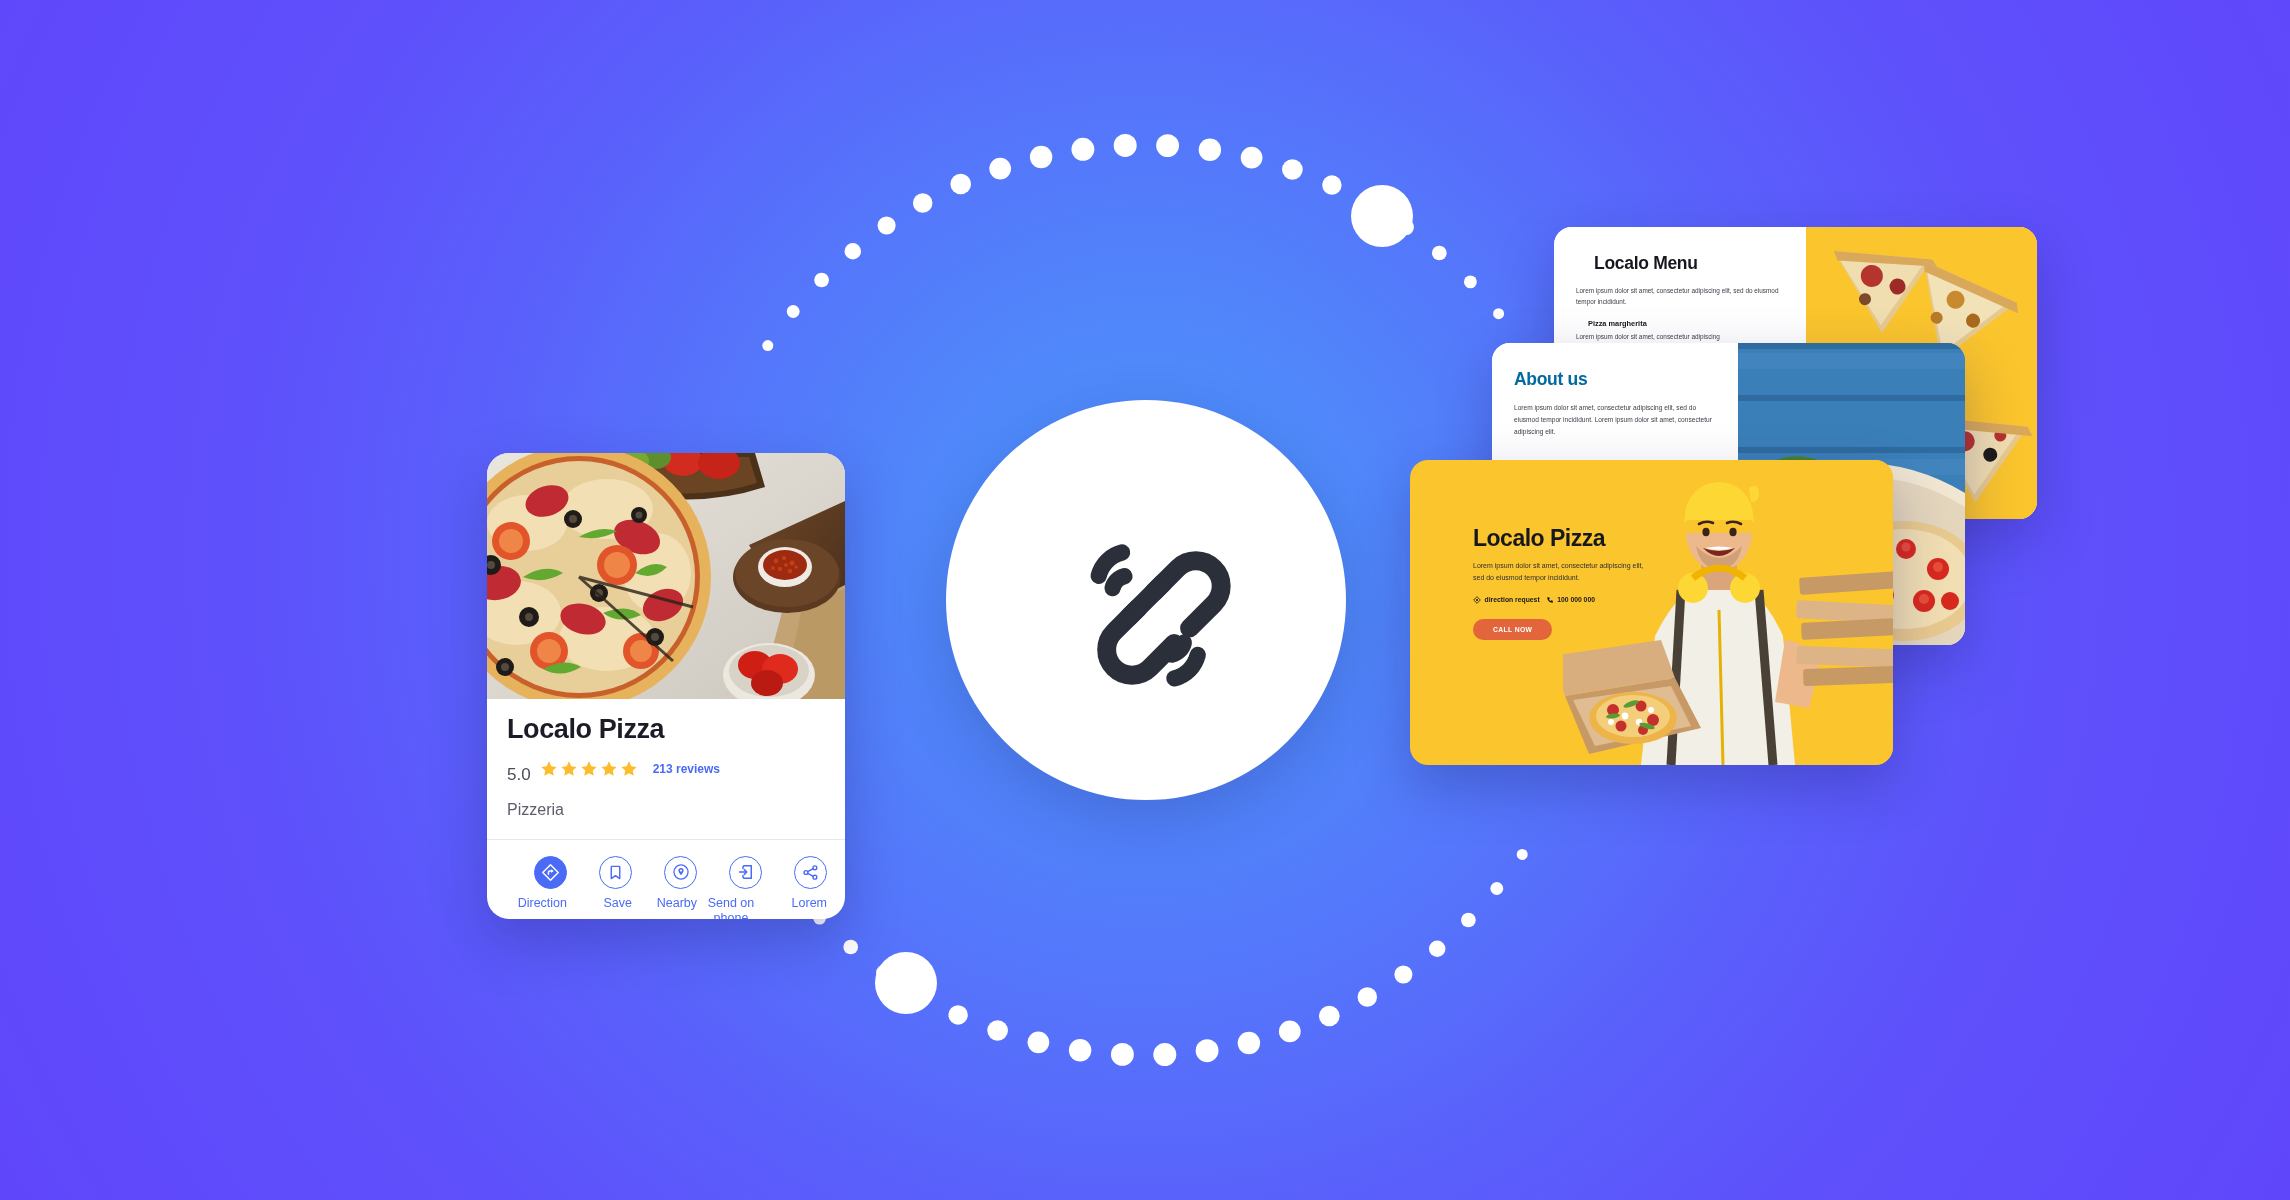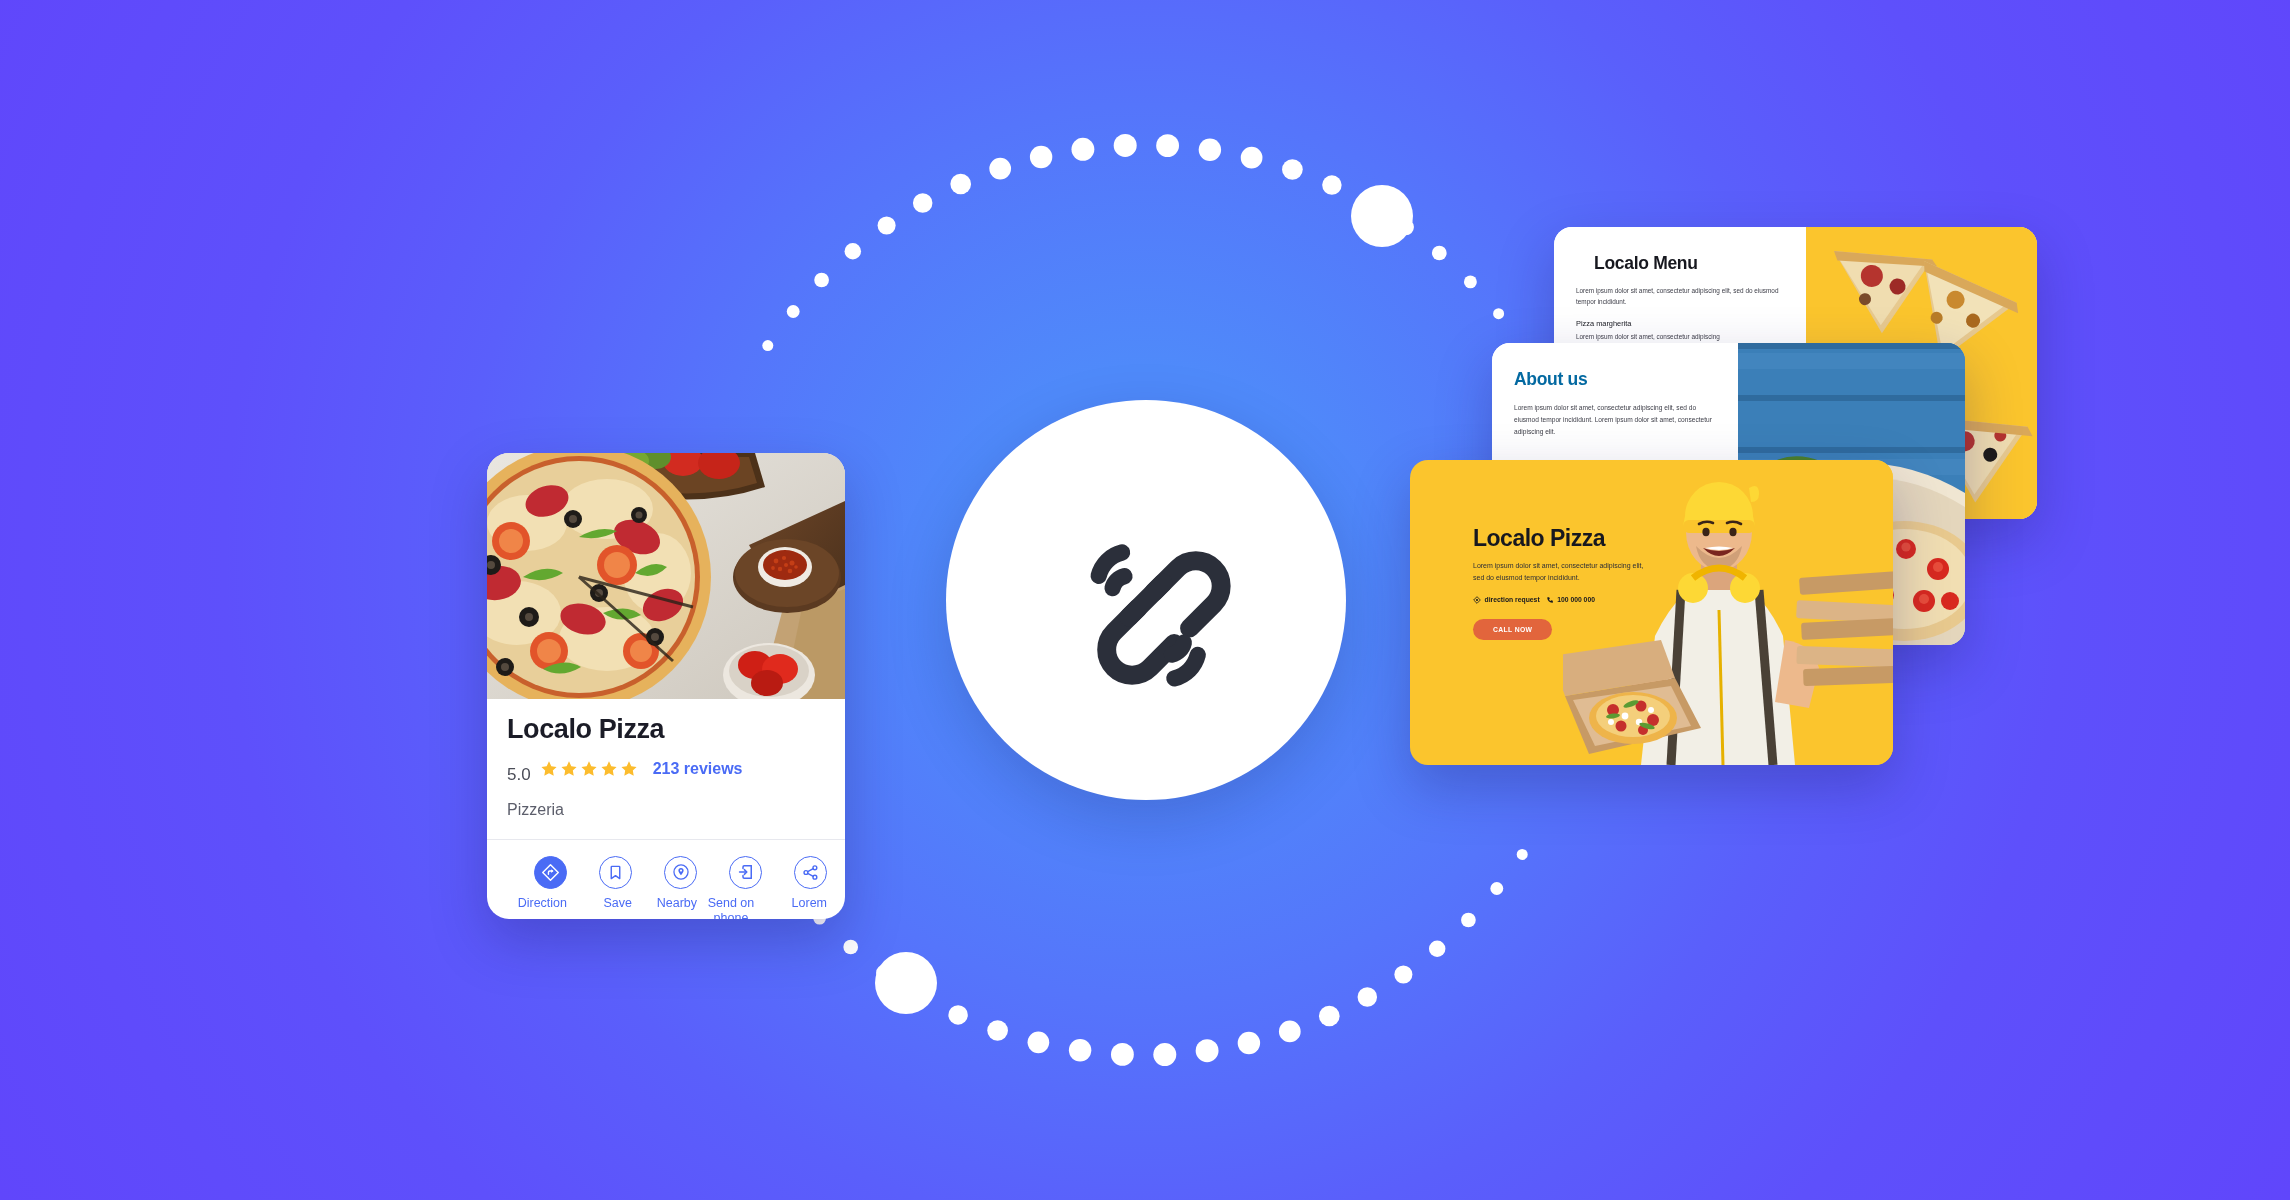--- a/index.html
+++ b/index.html
@@ -58,21 +58,21 @@
   .biz-rating-row {
     display: flex;
     align-items: center;
     gap: 9px;
     margin-bottom: 10px;
   }
   .biz-score { font-size: 17px; color: #4b4d58; margin-top: 12px; }
   .stars { display: flex; gap: 2px; }
   .stars svg { display: block; }
   .biz-reviews {
-    font-size: 16px;
+    font-size: 12px;
     color: #4a6bf5;
     font-weight: 600;
     margin-left: 6px;
   }
   .biz-category { font-size: 16px; color: #5c5e6b; margin: 16px 0 14px 0; }
 
   .biz-divider { height: 1px; background: #e7e8ee; margin: 0 0 0 0; }
 
   .biz-actions {
     display: flex;
@@ -132,21 +132,21 @@
     background: #fbc52d; overflow: hidden;
   }
   .menu-title {
     font-size: 17.5px; font-weight: 700; color: #17181f;
     letter-spacing: -0.3px; margin: 0 0 11px 18px;
   }
   .menu-para {
     font-size: 6.4px; color: #3c3d47; line-height: 1.75;
     margin: 0 0 12px 0; max-width: 210px;
   }
-  .menu-sub { font-size: 7.4px; font-weight: 400; color: #17181f; margin: 0 0 4px 0; }
+  .menu-sub { font-size: 7.4px; font-weight: 700; color: #17181f; margin: 0 0 4px 12px; }
   .menu-sub-para { font-size: 6.4px; color: #3c3d47; line-height: 1.6; margin: 0; max-width: 205px; }
 
   
   .about-card { left: 1492px; top: 343px; width: 473px; height: 302px; z-index: 2; }
   .about-card .left { position: absolute; left:0; top:0; width: 246px; height: 100%; background:#fff; padding: 26px 16px 0 22px; }
   .about-card .right { position: absolute; right:0; top:0; width: 227px; height: 100%; overflow: hidden; background:#2e6fa8; }
   .about-title { font-size: 17.5px; font-weight: 700; color: #0369a1; letter-spacing: -0.3px; margin: 0 0 12px 0; }
   .about-para { font-size: 6.6px; color: #3c3d47; line-height: 1.8; margin: 0; max-width: 208px; }
 
   

